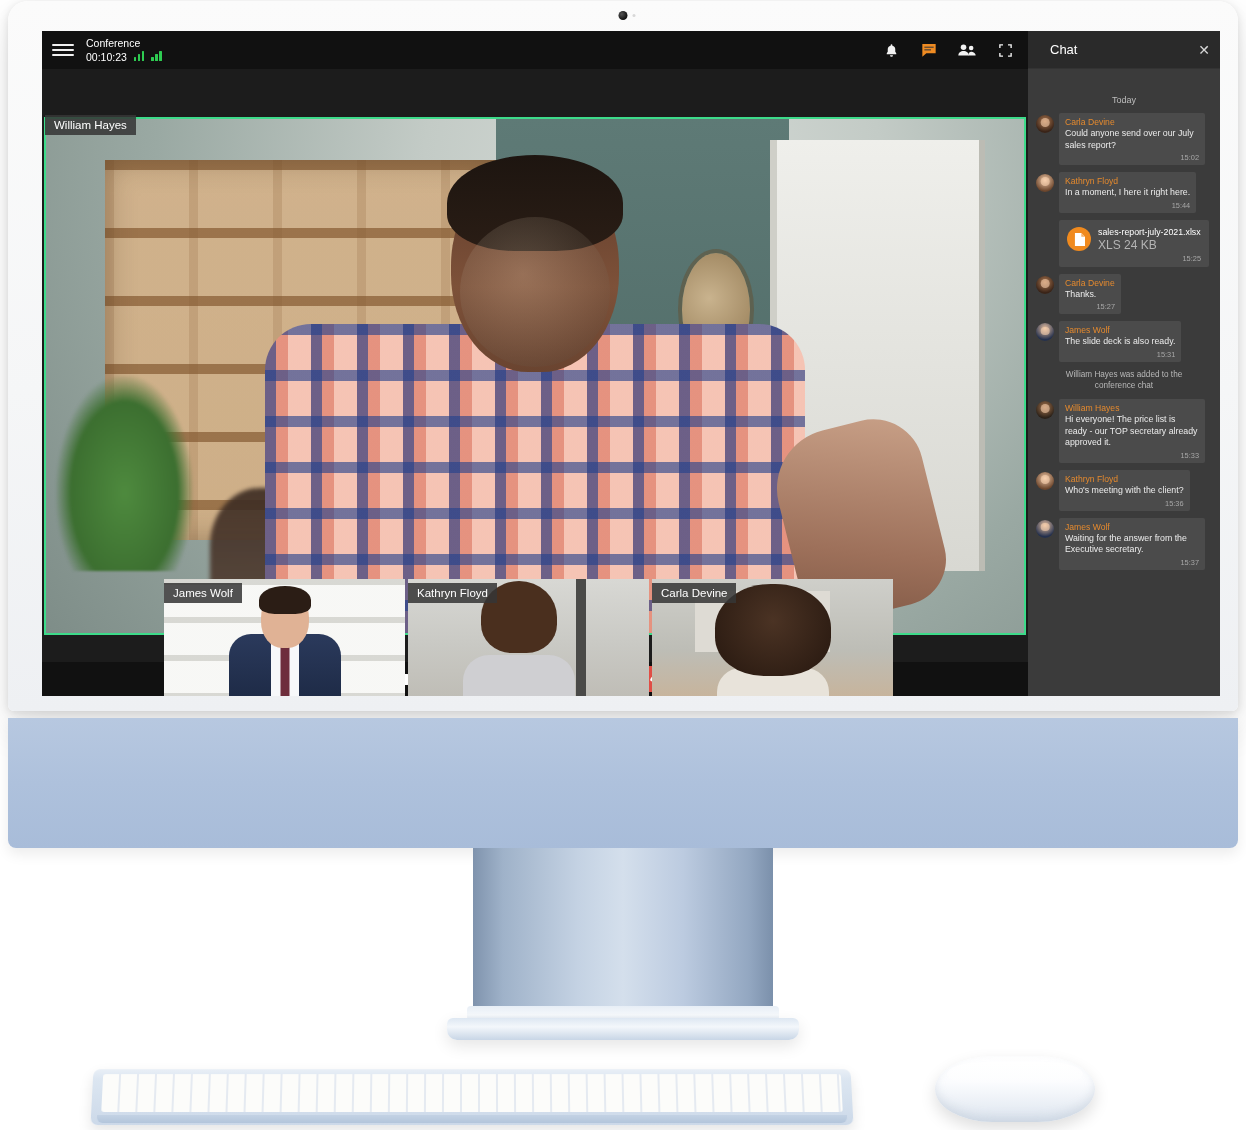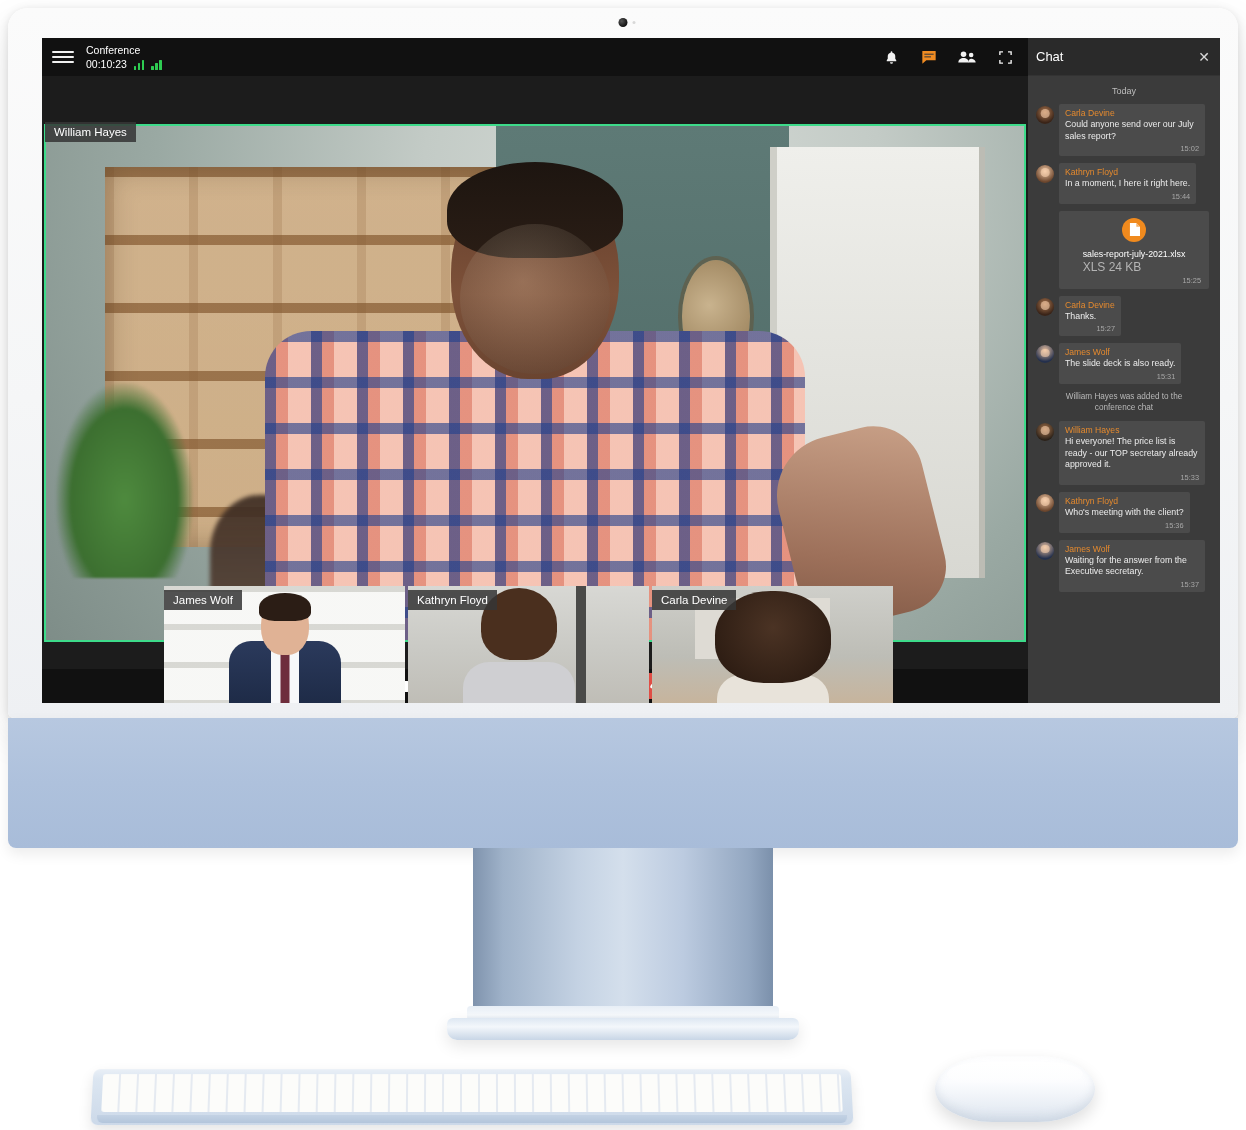--- a/index.html
+++ b/index.html
@@ -12,21 +12,21 @@
 
   
   #monitor-scene {
     position: relative;
     width: 1246px; height: 1130px;
     background: #ffffff;
   }
 
   .imac-body {
     position: absolute;
-    left: 8px; top: 8px;
+    left: 8px; top: 1px;
     width: 1230px; height: 710px;
     background: linear-gradient(180deg,#fbfbfb 0%,#f5f6f7 55%,#eef0f3 100%);
     border-radius: 20px 20px 6px 6px;
     box-shadow: 0 2px 10px rgba(0,0,0,.13), 0 18px 40px rgba(0,0,0,.10);
   }
   .imac-camera {
     position: absolute; left: 50%; top: 10px;
     transform: translateX(-50%);
     width: 9px; height: 9px; border-radius: 50%;
     background: radial-gradient(circle at 35% 35%, #555 0%, #1a1a1a 60%, #000 100%);
@@ -121,21 +121,21 @@
   .video-pane { position: relative; width: 986px; height: 665px; background: #1c1c1c; }
 
   .topbar {
     position: relative; height: 38px; background: #111111;
     display: flex; align-items: center; padding: 0 14px 0 10px;
   }
   .burger { width: 22px; cursor: pointer; display:flex; flex-direction:column; gap:3px; }
   .burger span { display:block; height:2px; background:#f0f0f0; border-radius:1px; }
   .meet-info { margin-left: 12px; line-height: 1.15; }
   .meet-title { color: #ffffff; font-size: 10.5px; }
-  .meet-sub { display: flex; align-items: flex-end; gap: 7px; margin-top: 2px; }
+  .meet-sub { display: flex; align-items: flex-start; gap: 7px; margin-top: 2px; }
   .meet-timer { color: #ffffff; font-size: 10.5px; }
   .bars { display: inline-flex; align-items: flex-end; gap: 1.5px; height: 10px; }
   .bars i { display:block; width: 2.5px; background:#2ecc52; border-radius:.5px; }
   .bars i:nth-child(1){height:4px;} .bars i:nth-child(2){height:7px;} .bars i:nth-child(3){height:10px;}
   .top-actions { margin-left:auto; display:flex; align-items:center; gap: 20px; }
   .ticon { width: 18px; height: 18px; display:flex; align-items:center; justify-content:center; cursor:pointer; }
   .ticon svg { display:block; }
 
   .stage { position: relative; height: 593px; background: #1c1c1c; }
   .main-video {
@@ -276,25 +276,25 @@
   .mic-level i { display:block; height:100%; width: 32%; background:#2f6fd0; }
   .hangup {
     width: 32px; height: 26px; background:#e04e45; border-radius:3px;
     display:flex; align-items:center; justify-content:center; cursor:pointer;
   }
 
   
   .chat { width: 192px; height: 665px; background: #3b3b3b; display:flex; flex-direction: column; }
   .chat-head {
     height: 38px; background:#2a2a2a; display:flex; align-items:center;
-    padding: 0 10px 0 8px; border-bottom: 1px solid #333;
+    padding: 0 10px 0 22px; border-bottom: 1px solid #333;
   }
   .chat-title { color:#ffffff; font-size: 13px; }
   .chat-close { margin-left:auto; color:#d8d8d8; font-size: 14px; cursor:pointer; line-height:1; }
-  .chat-body { flex:1; overflow: hidden; padding: 8px 8px 4px 8px; }
+  .chat-body { flex:1; overflow: hidden; padding: 24px 8px 4px 8px; }
   .day-sep { text-align:center; color:#bdbdbd; font-size: 9px; margin: 2px 0 8px; }
   .sys-note { text-align:center; color:#b8b8b8; font-size: 8.2px; line-height:1.35; margin: 6px 10px 8px; }
 
   .msg { display:flex; gap: 5px; margin-bottom: 7px; align-items: flex-start; }
   .avatar {
     width: 18px; height: 18px; border-radius: 50%; flex: 0 0 18px;
     margin-top: 2px; overflow:hidden; position: relative;
     background: #6b6b6b;
   }
   .av-carla { background: radial-gradient(circle at 50% 35%, #b07a52 0%, #3a2418 70%); }
@@ -306,21 +306,21 @@
   .bubble {
     background: #4b4b4b; border-radius: 2px;
     padding: 4px 6px 3px 6px; min-width: 70px; max-width: 146px;
   }
   .bub-name { font-size: 8.6px; color: #e58a2e; margin-bottom: 1px; }
   .bub-text { font-size: 8.8px; color: #ececec; line-height: 1.32; }
   .bub-time { font-size: 7.4px; color: #a8a8a8; text-align: right; margin-top: 2px; }
 
   .file-msg { margin-left: 23px; }
   .file-bubble { background:#4b4b4b; border-radius:2px; padding: 7px 8px 4px 8px; width: 150px; display:block; }
-  .file-row { display:flex; align-items:center; gap: 7px; flex-direction: column; }
+  .file-row { display:flex; align-items:center; gap: 7px; }
   .file-icon {
     width: 24px; height: 24px; border-radius: 50%; background: #f08a1e;
     display:flex; align-items:center; justify-content:center; flex: 0 0 24px;
   }
   .file-name { font-size: 8.8px; color:#ffffff; }
   .file-meta { font-size: 12px; color:#b4b4b4; margin-top:1px; }
 
   .chat-foot {
     height: 40px; background:#2b2b2b; display:flex; align-items:center;
     gap: 6px; padding: 0 8px;

